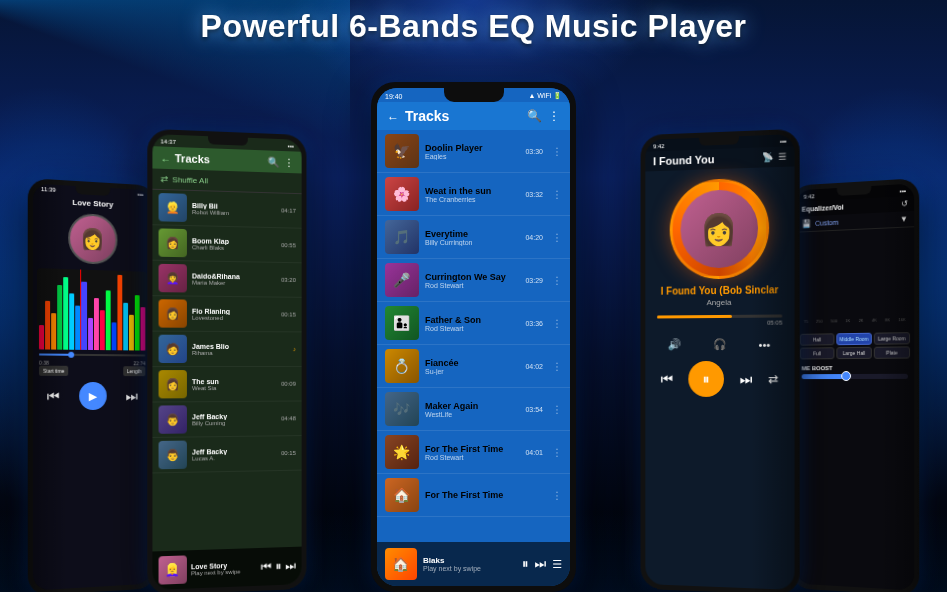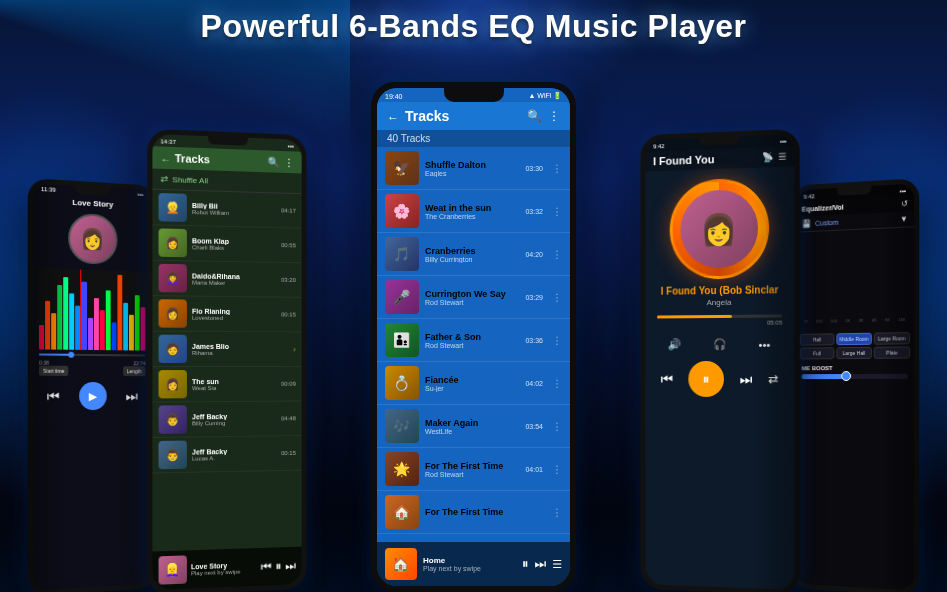--- a/index.html
+++ b/index.html
@@ -382,45 +382,44 @@
       <span style="font-size:7px;">▲ WiFi 🔋</span>
     </div>
 
     <div style="background:#1976D2;padding:6px 10px;display:flex;align-items:center;gap:6px;">
       <span style="font-size:12px;color:white;cursor:pointer;">←</span>
       <span style="font-size:14px;font-weight:bold;color:white;flex:1;">Tracks</span>
       <span style="font-size:12px;color:white;cursor:pointer;">🔍</span>
       <span style="font-size:12px;color:white;cursor:pointer;">⋮</span>
     </div>
 
-    <div style="padding:3px 10px;background:rgba(0,0,0,0.2);font-size:10px;color:rgba(255,255,255,0.8);">40 Tracks</div>
 
     <div style="overflow:hidden;flex:1;">
       <div class="p3-track-item">
         <div class="p3-thumb" style="background:linear-gradient(135deg,#8B4513,#5C3317);">🦅</div>
         <div class="p3-track-info">
-          <div class="p3-track-name">Shuffle Dalton</div>
+          <div class="p3-track-name">Doolin Player</div>
           <div class="p3-track-artist">Eagles</div>
         </div>
         <span class="p3-duration">03:30</span>
         <span style="font-size:10px;color:rgba(255,255,255,0.5);margin-left:3px;cursor:pointer;">⋮</span>
       </div>
       <div class="p3-track-item">
         <div class="p3-thumb" style="background:linear-gradient(135deg,#cc4444,#882222);">🌸</div>
         <div class="p3-track-info">
           <div class="p3-track-name">Weat in the sun</div>
           <div class="p3-track-artist">The Cranberries</div>
         </div>
         <span class="p3-duration">03:32</span>
         <span style="font-size:10px;color:rgba(255,255,255,0.5);margin-left:3px;cursor:pointer;">⋮</span>
       </div>
       <div class="p3-track-item">
         <div class="p3-thumb" style="background:linear-gradient(135deg,#446699,#223366);">🎵</div>
         <div class="p3-track-info">
-          <div class="p3-track-name">Cranberries</div>
+          <div class="p3-track-name">Everytime</div>
           <div class="p3-track-artist">Billy Currington</div>
         </div>
         <span class="p3-duration">04:20</span>
         <span style="font-size:10px;color:rgba(255,255,255,0.5);margin-left:3px;cursor:pointer;">⋮</span>
       </div>
       <div class="p3-track-item">
         <div class="p3-thumb" style="background:linear-gradient(135deg,#993399,#662266);">🎤</div>
         <div class="p3-track-info">
           <div class="p3-track-name">Currington We Say</div>
           <div class="p3-track-artist">Rod Stewart</div>
@@ -471,21 +470,21 @@
           <div class="p3-track-artist"></div>
         </div>
         <span class="p3-duration"></span>
         <span style="font-size:10px;color:rgba(255,255,255,0.5);margin-left:3px;cursor:pointer;">⋮</span>
       </div>
     </div>
 
     <div style="position:absolute;bottom:0;left:0;right:0;background:rgba(0,0,0,0.6);padding:6px 8px;display:flex;align-items:center;gap:6px;">
       <div style="width:32px;height:32px;border-radius:4px;background:linear-gradient(135deg,#ff8c00,#ff4500);display:flex;align-items:center;justify-content:center;font-size:14px;">🏠</div>
       <div style="flex:1;">
-        <div style="font-size:8px;font-weight:bold;color:white;">Home</div>
+        <div style="font-size:8px;font-weight:bold;color:white;">Blaks</div>
         <div style="font-size:7px;color:rgba(255,255,255,0.6);">Play next by swipe</div>
       </div>
       <span style="font-size:13px;color:white;cursor:pointer;">⏸</span>
       <span style="font-size:13px;color:white;cursor:pointer;">⏭</span>
       <span style="font-size:11px;color:white;cursor:pointer;">☰</span>
     </div>
   </div>
 </div>
 
 <div class="phone" style="width:160px;height:460px;bottom:0;right:148px;transform:perspective(600px) rotateY(-6deg);border-radius:22px;background:#111;position:absolute;z-index:7;">

